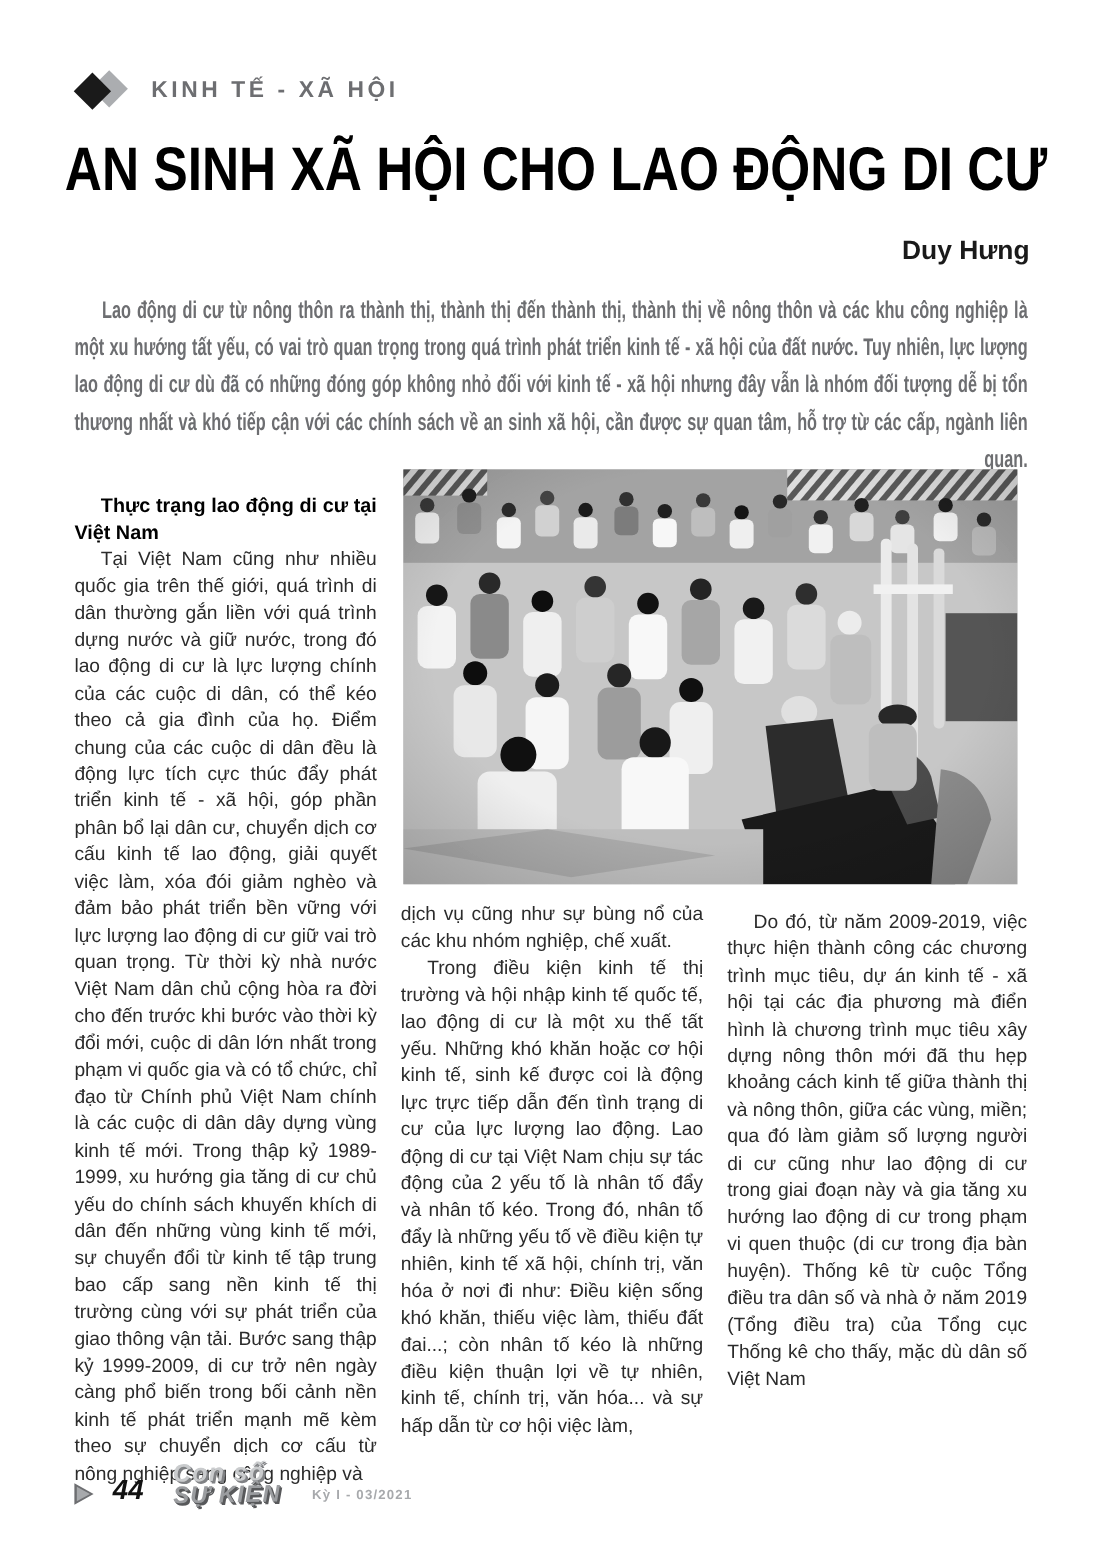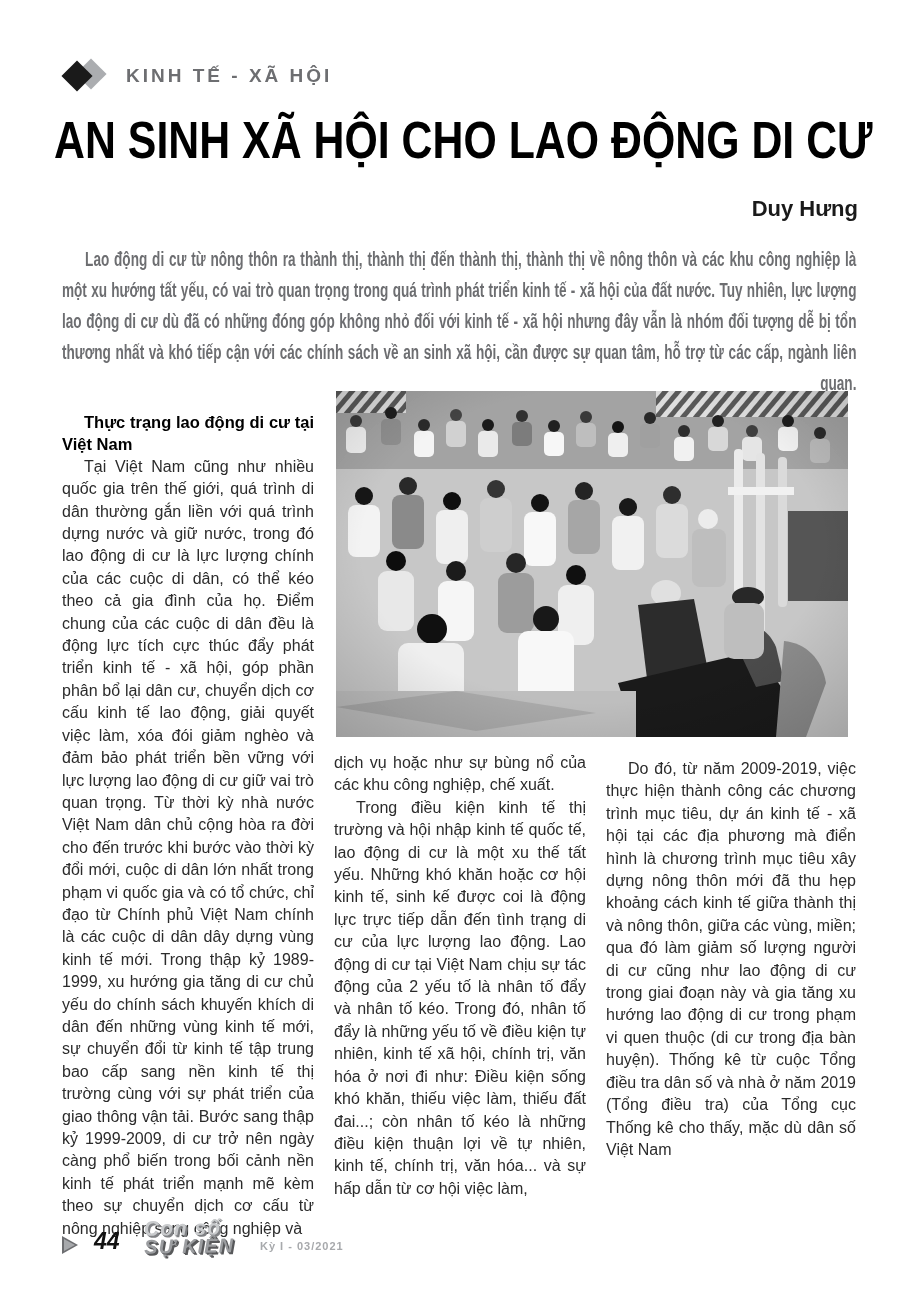--- a/index.html
+++ b/index.html
@@ -171,21 +171,21 @@
       <rect width="512" height="346" fill="url(#vig)"></rect>
     </svg>
   </div>
 
   <div class="col col1">
     <p class="sec-heading">Thực trạng lao động di cư tại Việt Nam</p>
     <p class="indent">Tại Việt Nam cũng như nhiều quốc gia trên thế giới, quá trình di dân thường gắn liền với quá trình dựng nước và giữ nước, trong đó lao động di cư là lực lượng chính của các cuộc di dân, có thể kéo theo cả gia đình của họ. Điểm chung của các cuộc di dân đều là động lực tích cực thúc đẩy phát triển kinh tế - xã hội, góp phần phân bổ lại dân cư, chuyển dịch cơ cấu kinh tế lao động, giải quyết việc làm, xóa đói giảm nghèo và đảm bảo phát triển bền vững với lực lượng lao động di cư giữ vai trò quan trọng. Từ thời kỳ nhà nước Việt Nam dân chủ cộng hòa ra đời cho đến trước khi bước vào thời kỳ đổi mới, cuộc di dân lớn nhất trong phạm vi quốc gia và có tổ chức, chỉ đạo từ Chính phủ Việt Nam chính là các cuộc di dân dây dựng vùng kinh tế mới. Trong thập kỷ 1989-1999, xu hướng gia tăng di cư chủ yếu do chính sách khuyến khích di dân đến những vùng kinh tế mới, sự chuyển đổi từ kinh tế tập trung bao cấp sang nền kinh tế thị trường cùng với sự phát triển của giao thông vận tải. Bước sang thập kỷ 1999-2009, di cư trở nên ngày càng phổ biến trong bối cảnh nền kinh tế phát triển mạnh mẽ kèm theo sự chuyển dịch cơ cấu từ nông nghiệp sang công nghiệp và</p>
   </div>
 
   <div class="col col2">
-    <p>dịch vụ hoặc như sự bùng nổ của các khu công nghiệp, chế xuất.</p>
+    <p>dịch vụ cũng như sự bùng nổ của các khu nhóm nghiệp, chế xuất.</p>
     <p class="indent">Trong điều kiện kinh tế thị trường và hội nhập kinh tế quốc tế, lao động di cư là một xu thế tất yếu. Những khó khăn hoặc cơ hội kinh tế, sinh kế được coi là động lực trực tiếp dẫn đến tình trạng di cư của lực lượng lao động. Lao động di cư tại Việt Nam chịu sự tác động của 2 yếu tố là nhân tố đẩy và nhân tố kéo. Trong đó, nhân tố đẩy là những yếu tố về điều kiện tự nhiên, kinh tế xã hội, chính trị, văn hóa ở nơi đi như: Điều kiện sống khó khăn, thiếu việc làm, thiếu đất đai...; còn nhân tố kéo là những điều kiện thuận lợi về tự nhiên, kinh tế, chính trị, văn hóa... và sự hấp dẫn từ cơ hội việc làm,</p>
   </div>
 
   <div class="col col3">
     <p class="indent gap">Do đó, từ năm 2009-2019, việc thực hiện thành công các chương trình mục tiêu, dự án kinh tế - xã hội tại các địa phương mà điển hình là chương trình mục tiêu xây dựng nông thôn mới đã thu hẹp khoảng cách kinh tế giữa thành thị và nông thôn, giữa các vùng, miền; qua đó làm giảm số lượng người di cư cũng như lao động di cư trong giai đoạn này và gia tăng xu hướng lao động di cư trong phạm vi quen thuộc (di cư trong địa bàn huyện). Thống kê từ cuộc Tổng điều tra dân số và nhà ở năm 2019 (Tổng điều tra) của Tổng cục Thống kê cho thấy, mặc dù dân số Việt Nam</p>
   </div>
 
   <div class="footer">
     <div class="f-arrow"></div>
     <div class="f-num">44</div>

